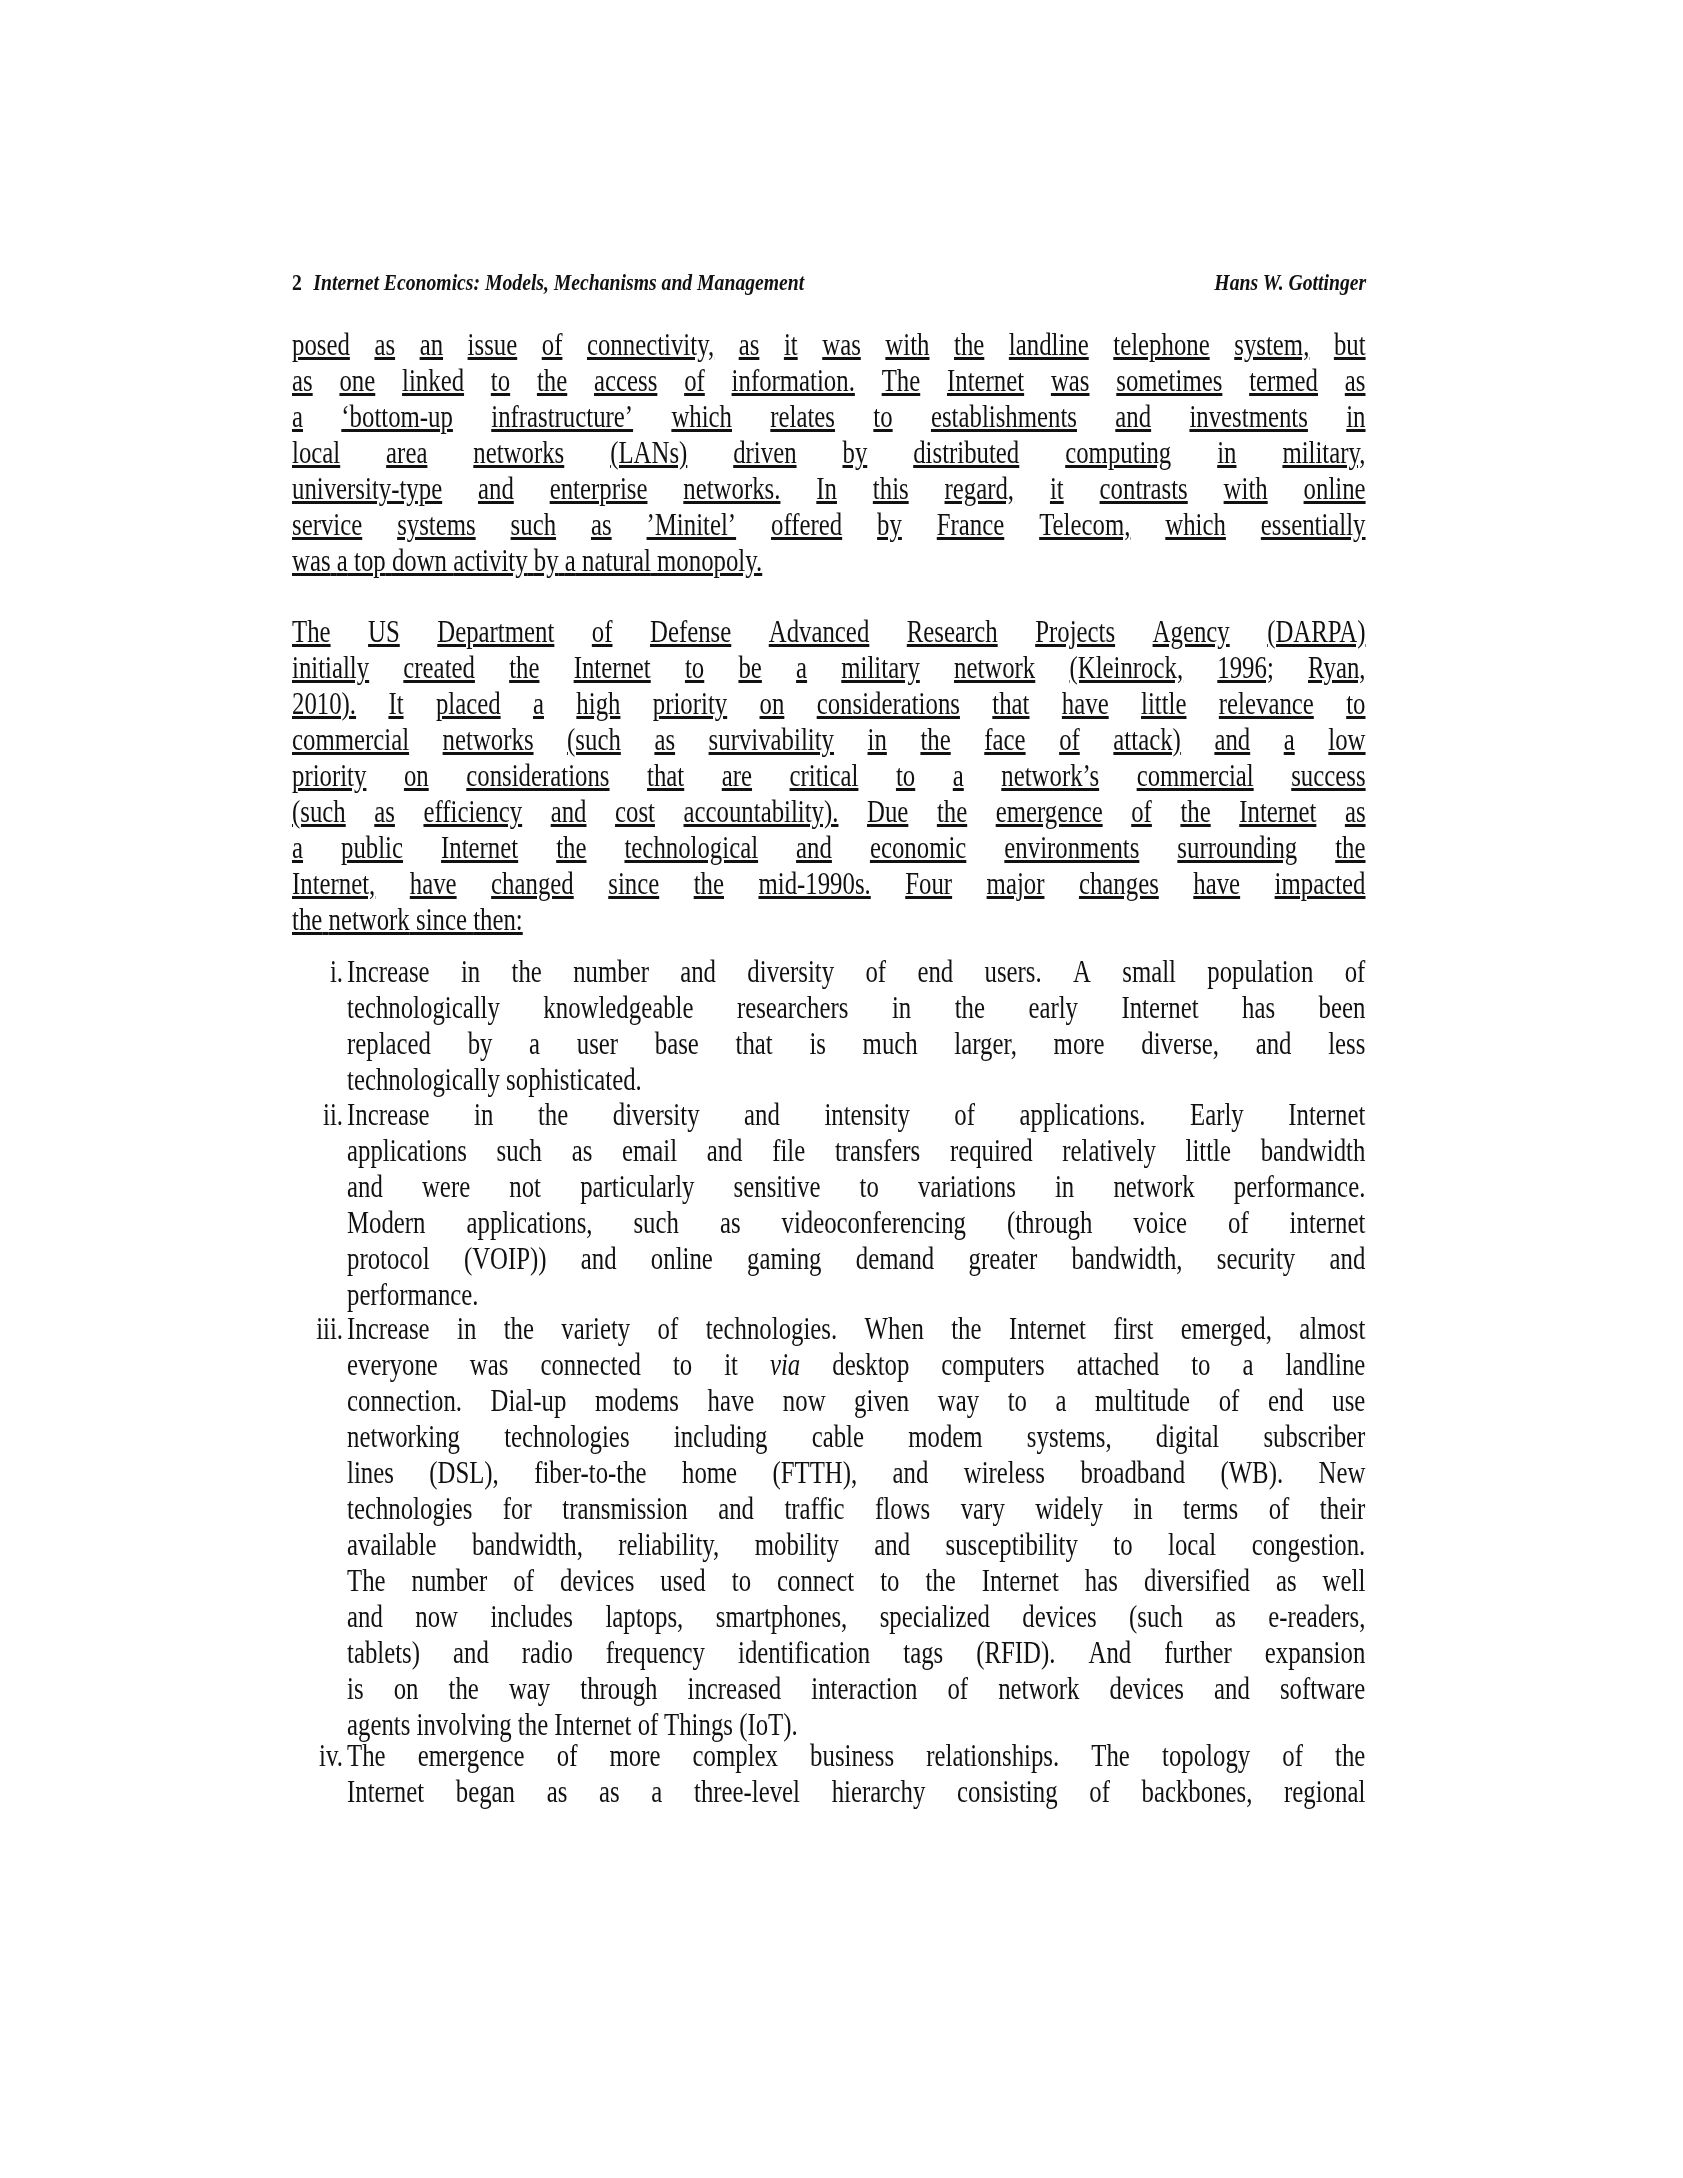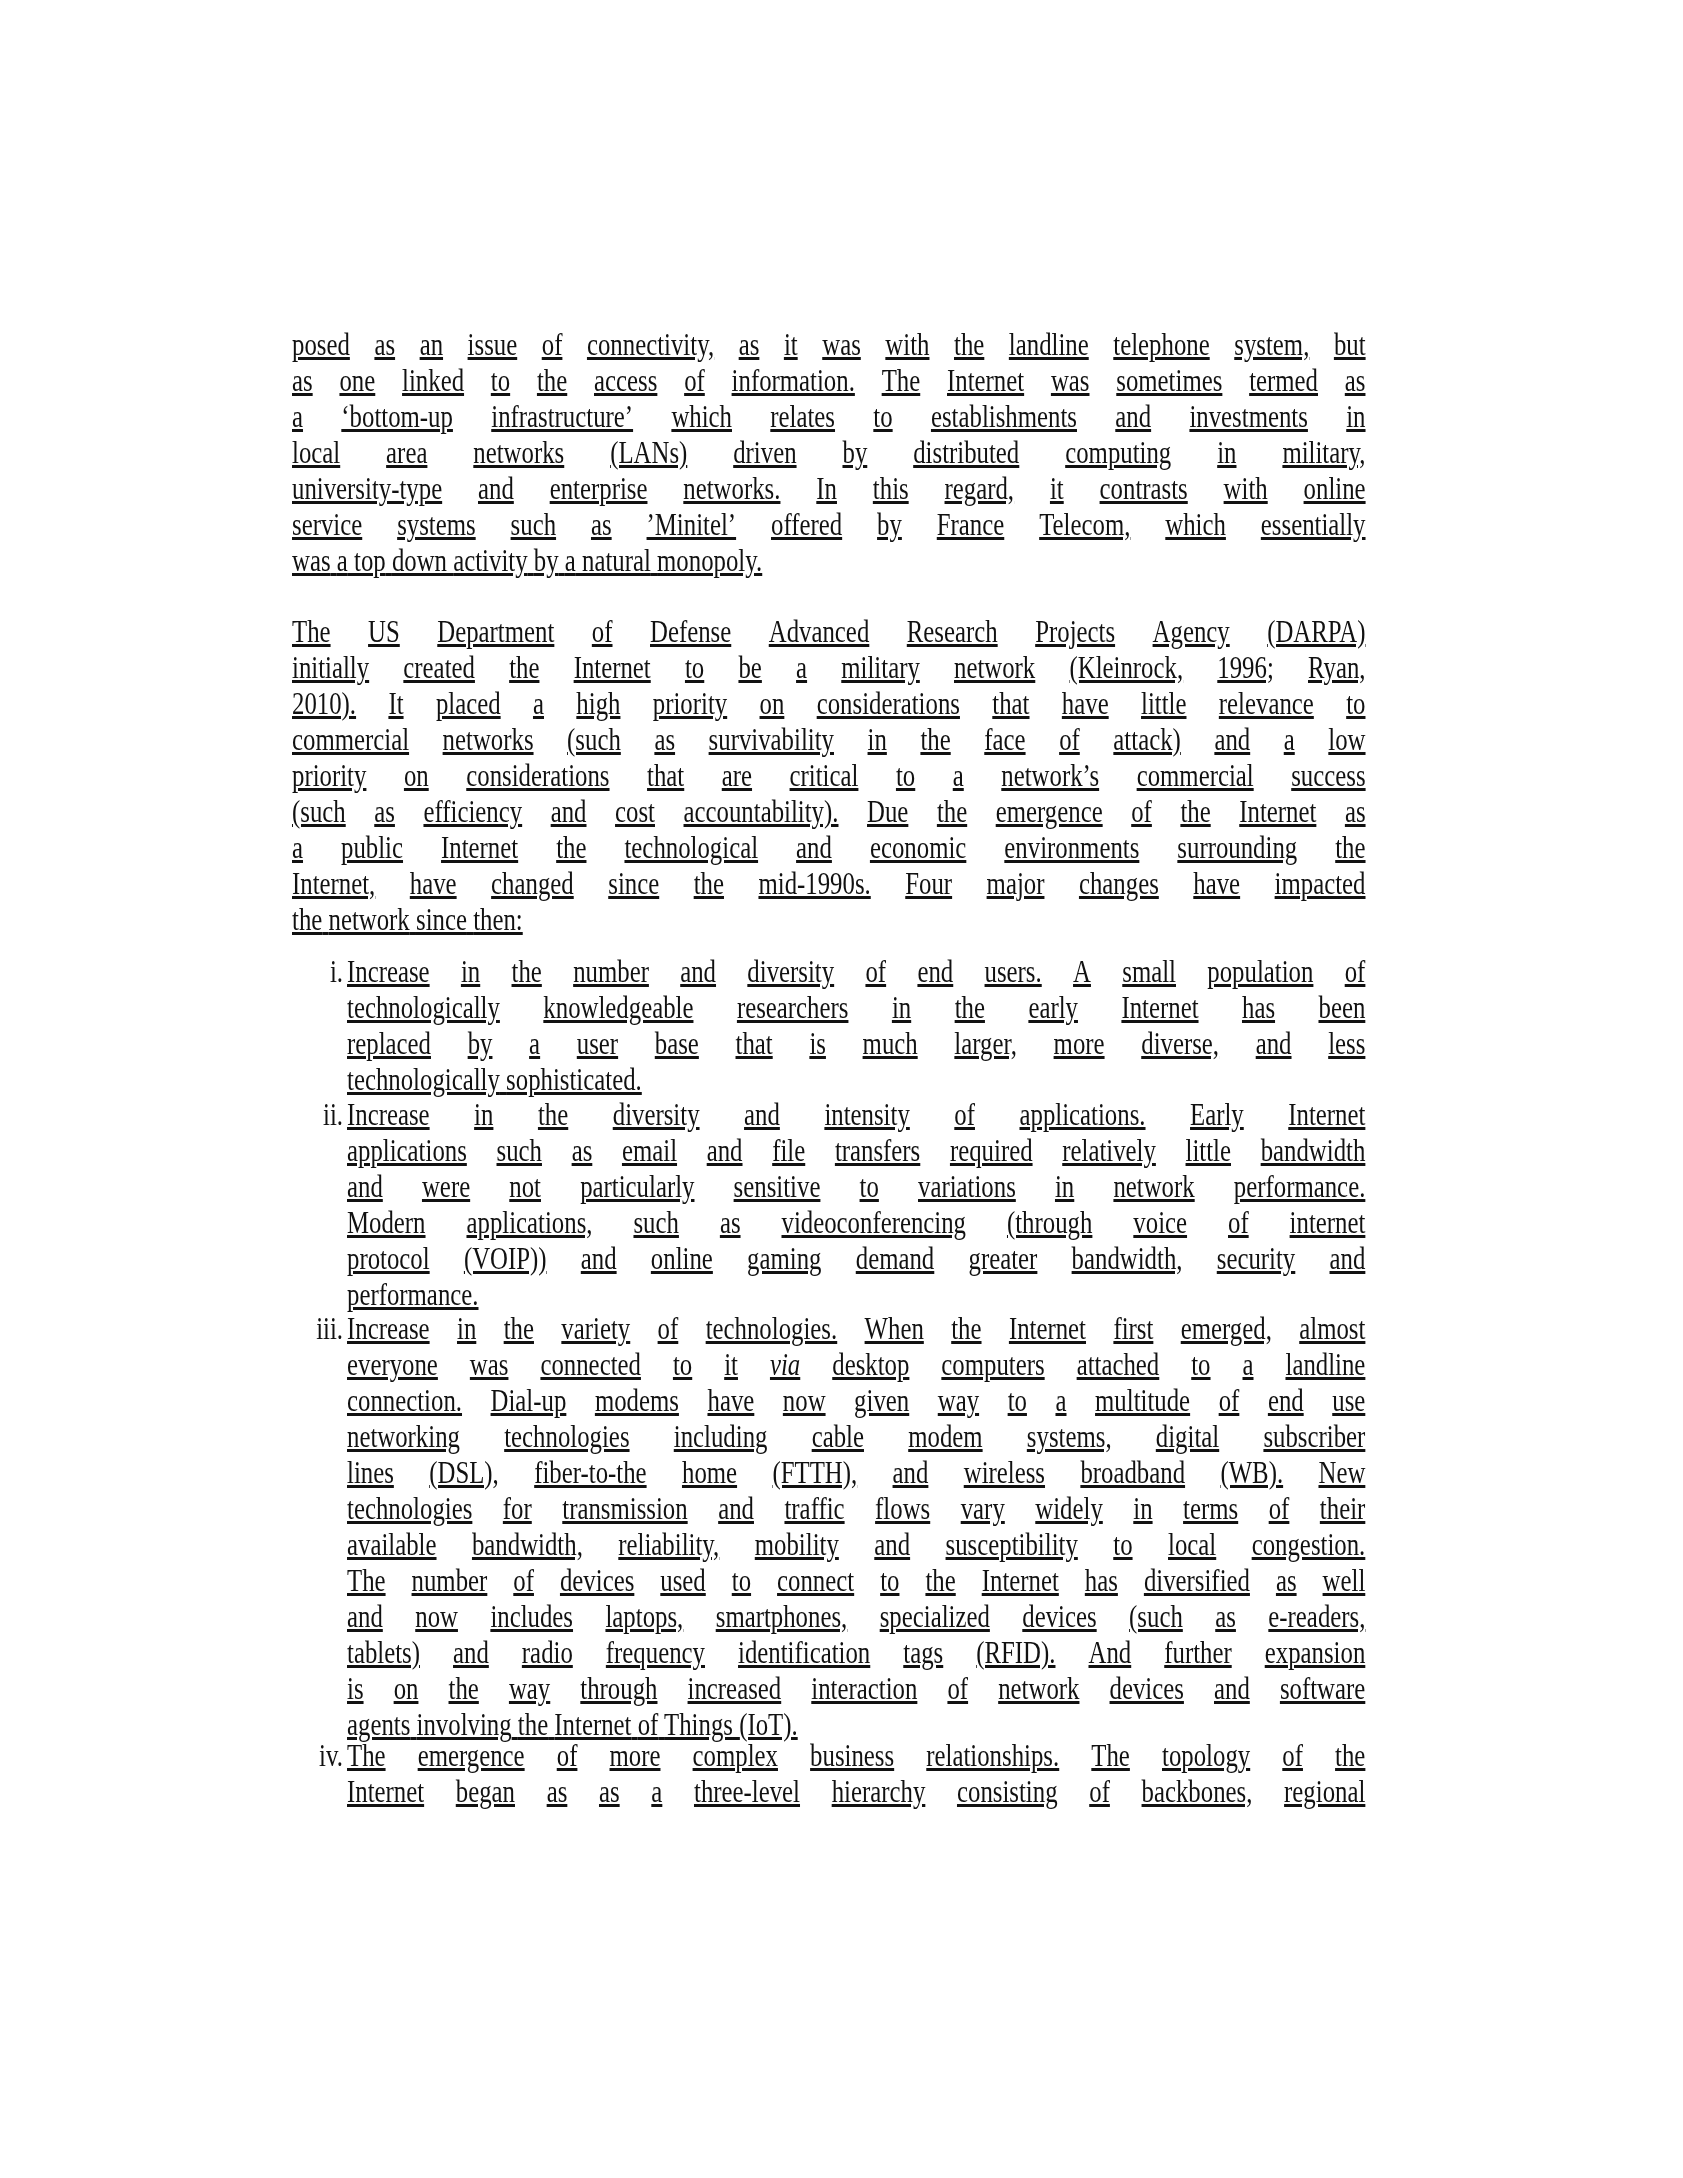--- a/index.html
+++ b/index.html
@@ -12,31 +12,39 @@
   .hdr-left { font-weight:bold; }
   .hdr-right { font-weight:bold; }
   .block { position:absolute; left:292px; width:1074px;text-decoration:underline; }
   .scaler { transform:scaleX(0.8); transform-origin:left top; width:1342px; }
   .line { font-family:"Liberation Serif", serif; font-size:31px; line-height:36px; height:36px;
     white-space:nowrap; overflow:visible; text-align:justify; text-align-last:justify; }
   .line.last { text-align:left; text-align-last:left; }
   .list-item { position:absolute; left:292px; width:1074px; }
   .numeral { position:absolute; left:0; width:51px; text-align:right;
     font-family:"Liberation Serif", serif; font-size:31px; line-height:36px; transform:scaleX(0.8); transform-origin:right top; }
-  .item-body { position:absolute; left:55px; width:1019px;text-decoration:underline; }
+  .item-body { position:absolute; left:55px; width:1019px; }
   .item-scaler { transform:scaleX(0.8); transform-origin:left top; width:1273px; }
   .line span, .line em { white-space:nowrap; }
   .line { display:block; }
   .jline { display:flex; justify-content:space-between; }
 </style>
 </head>
 <body>
 
 <div class="page">
 
+  <div class="header">
+    <div class="hdr-inner">
+      <div class="hdr-left">
+        <span class="hdr-num">2</span><span>Internet Economics: Models, Mechanisms and Management</span>
+      </div>
+      <div class="hdr-right">Hans W. Gottinger</div>
+    </div>
+  </div>
 
   <div class="block" id="para0" style="top:327px;">
     <div class="scaler">
         <div class="line jline">
           <span>posed</span>
           <span>as</span>
           <span>an</span>
           <span>issue</span>
           <span>of</span>
           <span>connectivity,</span>

